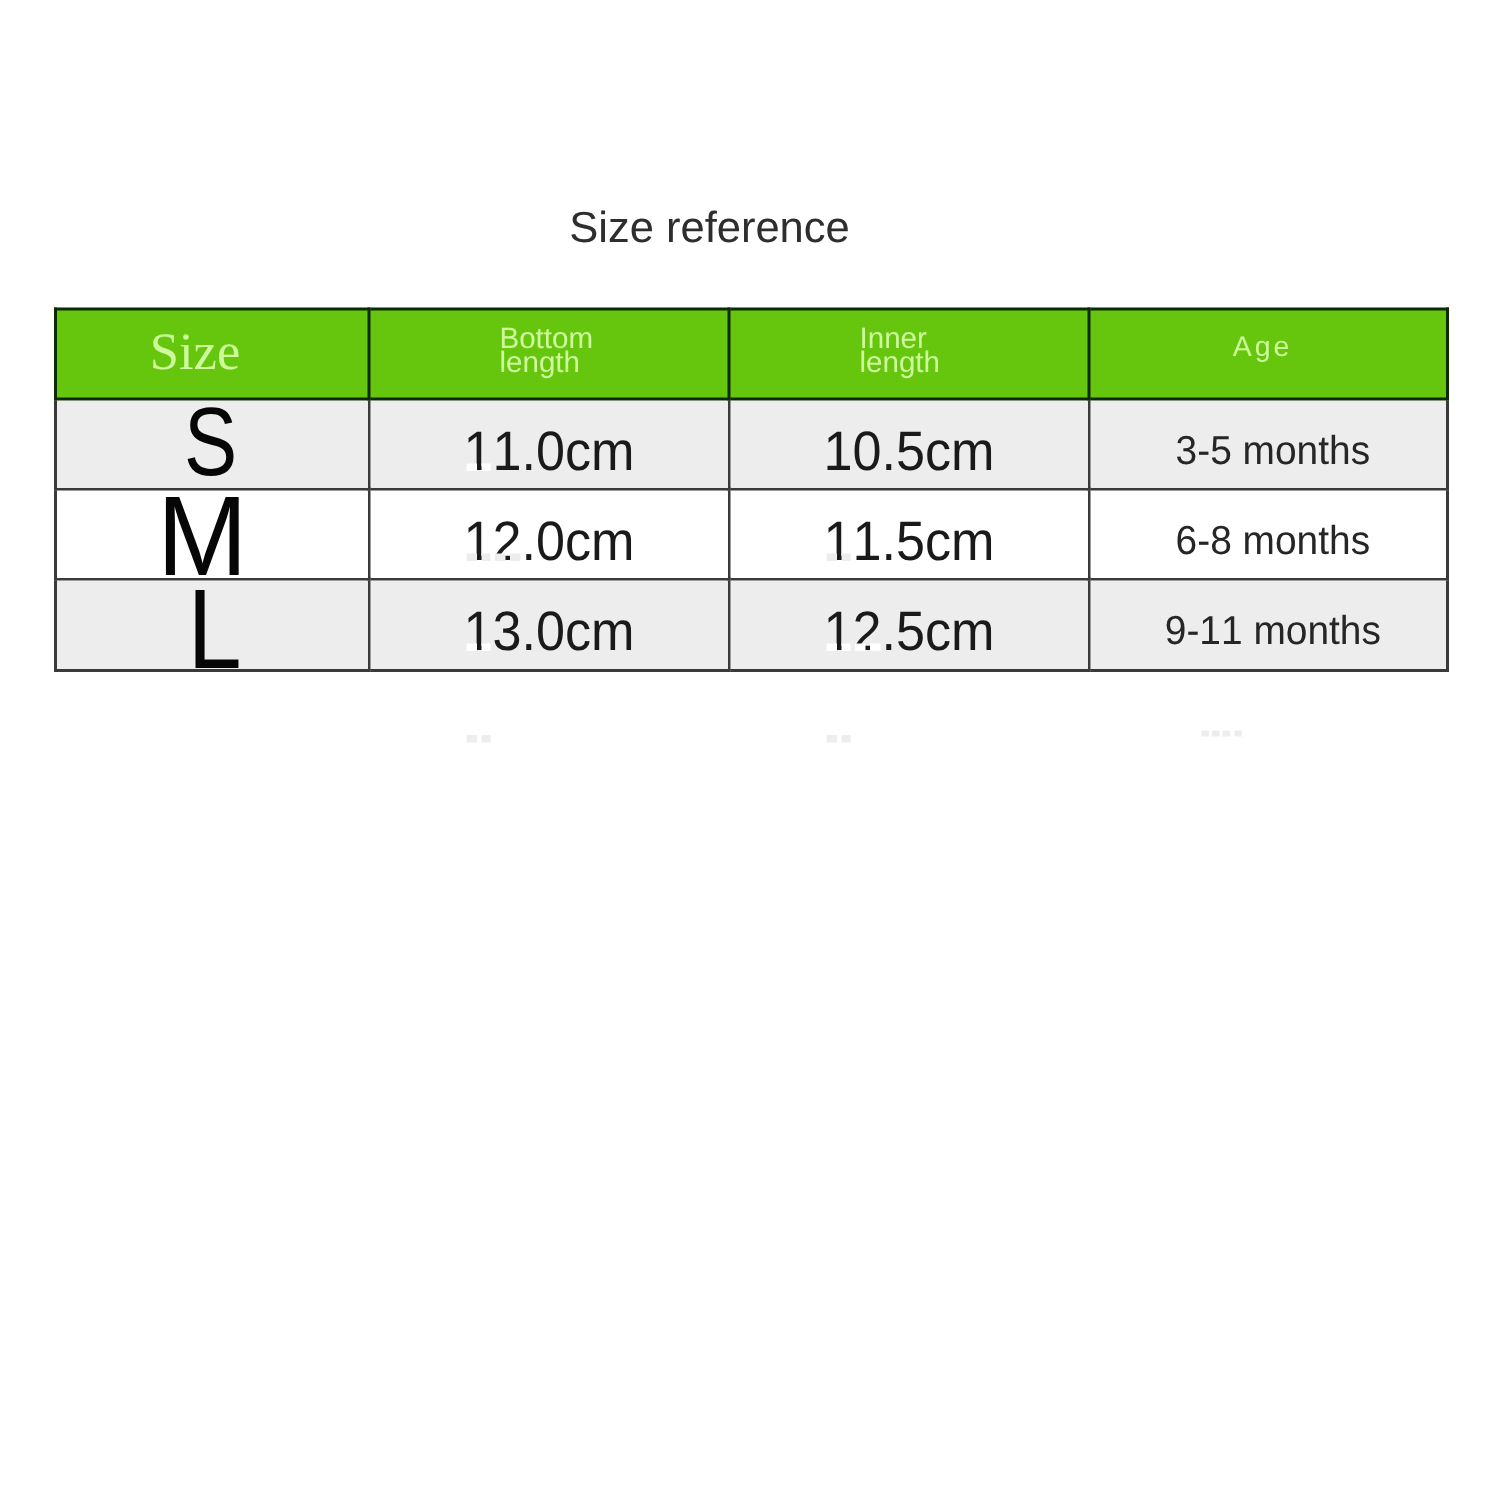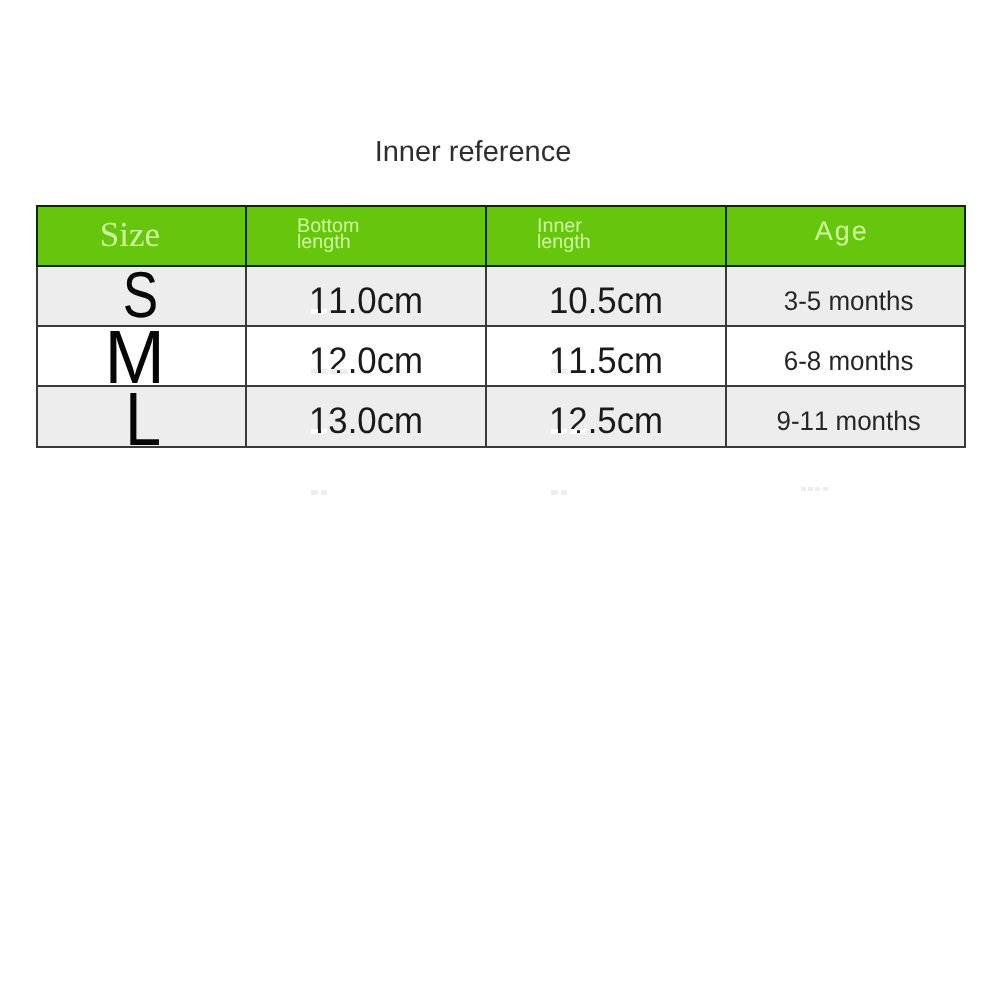--- a/index.html
+++ b/index.html
@@ -18,22 +18,22 @@
   .tbl col.c3{width:240px}
   .tbl col.c4{width:239px}
   .tbl th,.tbl td{border:2px solid #3a3a3a;padding:0;margin:0;text-align:center;vertical-align:middle;font-weight:normal;}
   .tbl thead th{background:#66c60d;height:58px;color:#cefa9d;border-color:#0d2b00;}
   .tbl tbody tr{height:60.2px;}
   .tbl tbody tr.odd td{background:#ffffff;}
   .tbl tbody tr.even td{background:#ededed;}
 
   
   .hdr1{display:inline-block;font-size:35px;line-height:27.9px;transform:translate(-11.5px,0px);font-family:Liberation Serif, serif;}
-  .hdr2{display:block;font-size:19.7px;line-height:16.2px;text-align:left;padding-left:50px;transform:translateY(-1.9px);}
-  .hdr4{display:inline-block;font-size:27px;line-height:27.5px;letter-spacing:2.0px;transform:translate(-3.8px,-3.6px);text-align:right;}
+  .hdr2{display:block;font-size:19.7px;line-height:16.2px;text-align:left;padding-left:86px;transform:translateY(-1.9px);}
+  .hdr4{display:inline-block;font-size:19px;line-height:27.5px;letter-spacing:2.0px;transform:translate(-3.8px,-3.6px);text-align:right;}
 
   
   .tbl td{position:relative;overflow:visible;}
   .tbl td > span{
     position:absolute;left:0;top:0;width:100%;height:100%;
     display:flex;align-items:center;justify-content:center;
     white-space:nowrap;line-height:1;font-kerning:none;font-variant-ligatures:none;}
   .sz > span{color:#060606;}
   .sz-r1 > span{font-size:59.5px;transform:scaleX(0.90) translate(-0.5px,-0.5px);}
   .sz-r2 > span{font-size:64.8px;transform:scaleX(0.82) translate(-1.3px,-1.1px);}
@@ -43,21 +43,21 @@
   .cm > span{font-size:37.0px;color:#1a1a1a;transform:scaleX(0.94) translateY(4px);}
   #glyph-fix-layer{position:absolute;left:0;top:0;width:0;height:0;}
   #glyph-fix-layer i{display:block;}
   .age > span{font-size:27.0px;color:#262626;transform:scaleX(0.96) translate(3.2px,4.5px);}
 </style>
 </head>
 <body>
 
 <div id="root">
 
-  <div class="title">Inner reference</div>
+  <div class="title">Size reference</div>
 
   <table class="tbl">
     <colgroup>
         <col class="c1">
         <col class="c2">
         <col class="c3">
         <col class="c4">
       </colgroup>
     <thead>
       <tr>

